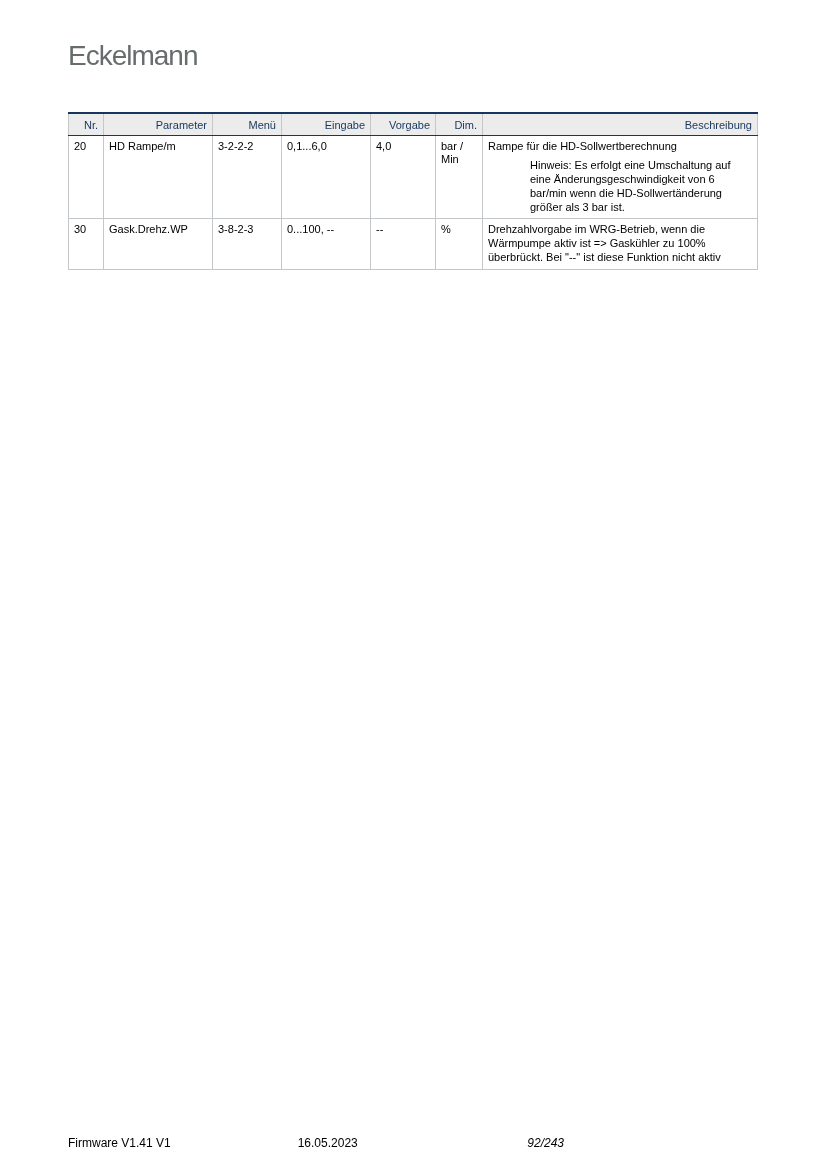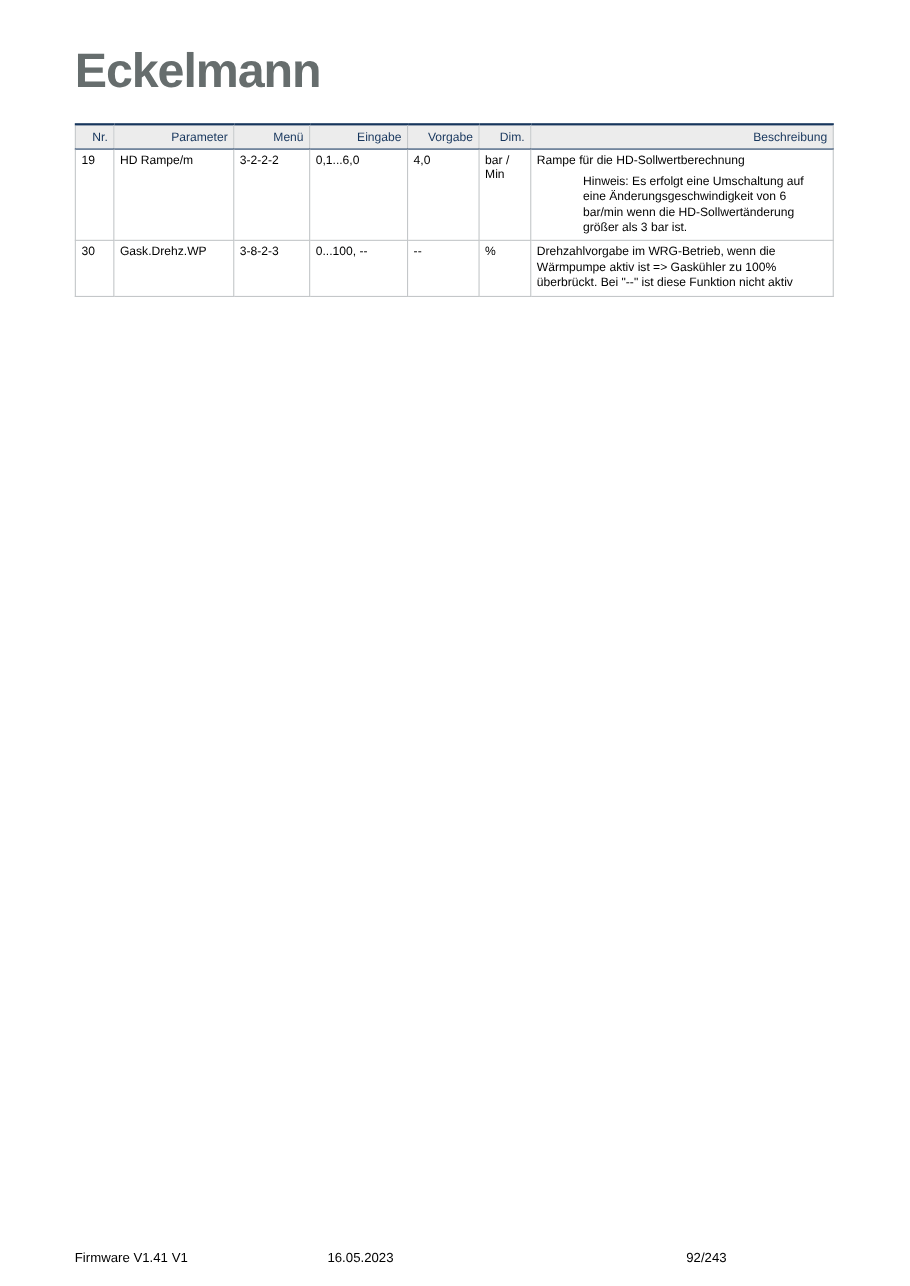--- a/index.html
+++ b/index.html
@@ -14,21 +14,21 @@
   body{font-family:"Liberation Sans", sans-serif;color:var(--text);}
   .page{
     position:relative;
     width:827px;height:1169px;
     background:#ffffff;
     margin:0 auto;
     overflow:hidden;
   }
   .logo{
     position:absolute;left:68px;top:40px;
-    font-size:44px;font-weight:bold;
+    font-size:28px;font-weight:normal;
     color:var(--logo-gray);
     letter-spacing:-1px;
   }
   table.param-table{
     position:absolute;left:68px;top:112px;
     width:689px;
     border-collapse:collapse;
     table-layout:fixed;
     font-size:11px;
   }
@@ -57,21 +57,21 @@
   tr.row-19 td{height:71px;}
   tr.row-20 td{height:47px;}
   table.param-table td p + p{margin-top:6px;margin-left:42px;}
   .footer{
     position:absolute;left:68px;top:1120px;width:689px;
     display:flex;align-items:baseline;
     font-size:12px;
   }
   .footer .f-left{flex:1;text-align:left;}
   .footer .f-center{flex:1;text-align:left;margin-top:16px;}
-  .footer .f-right{flex:1;text-align:center;}
+  .footer .f-right{flex:1;text-align:left;font-style:italic;}
 </style>
 </head>
 <body>
 
 <div class="page">
 
   <div class="logo">Eckelmann</div>
 
   <table class="param-table">
     <colgroup>
@@ -89,21 +89,21 @@
         <th>Parameter</th>
         <th>Menü</th>
         <th>Eingabe</th>
         <th>Vorgabe</th>
         <th>Dim.</th>
         <th>Beschreibung</th>
       </tr>
     </thead>
     <tbody>
       <tr class="row-19">
-        <td>19</td>
+        <td>20</td>
         <td>HD Rampe/m</td>
         <td>3-2-2-2</td>
         <td>0,1...6,0</td>
         <td>4,0</td>
         <td>bar / Min</td>
         <td>
           <p>Rampe für die HD-Sollwertberechnung</p>
           <p>Hinweis: Es erfolgt eine Umschaltung auf eine Änderungsgeschwindigkeit von 6 bar/min wenn die HD-Sollwertänderung größer als 3 bar ist.</p>
         </td>
       </tr>

